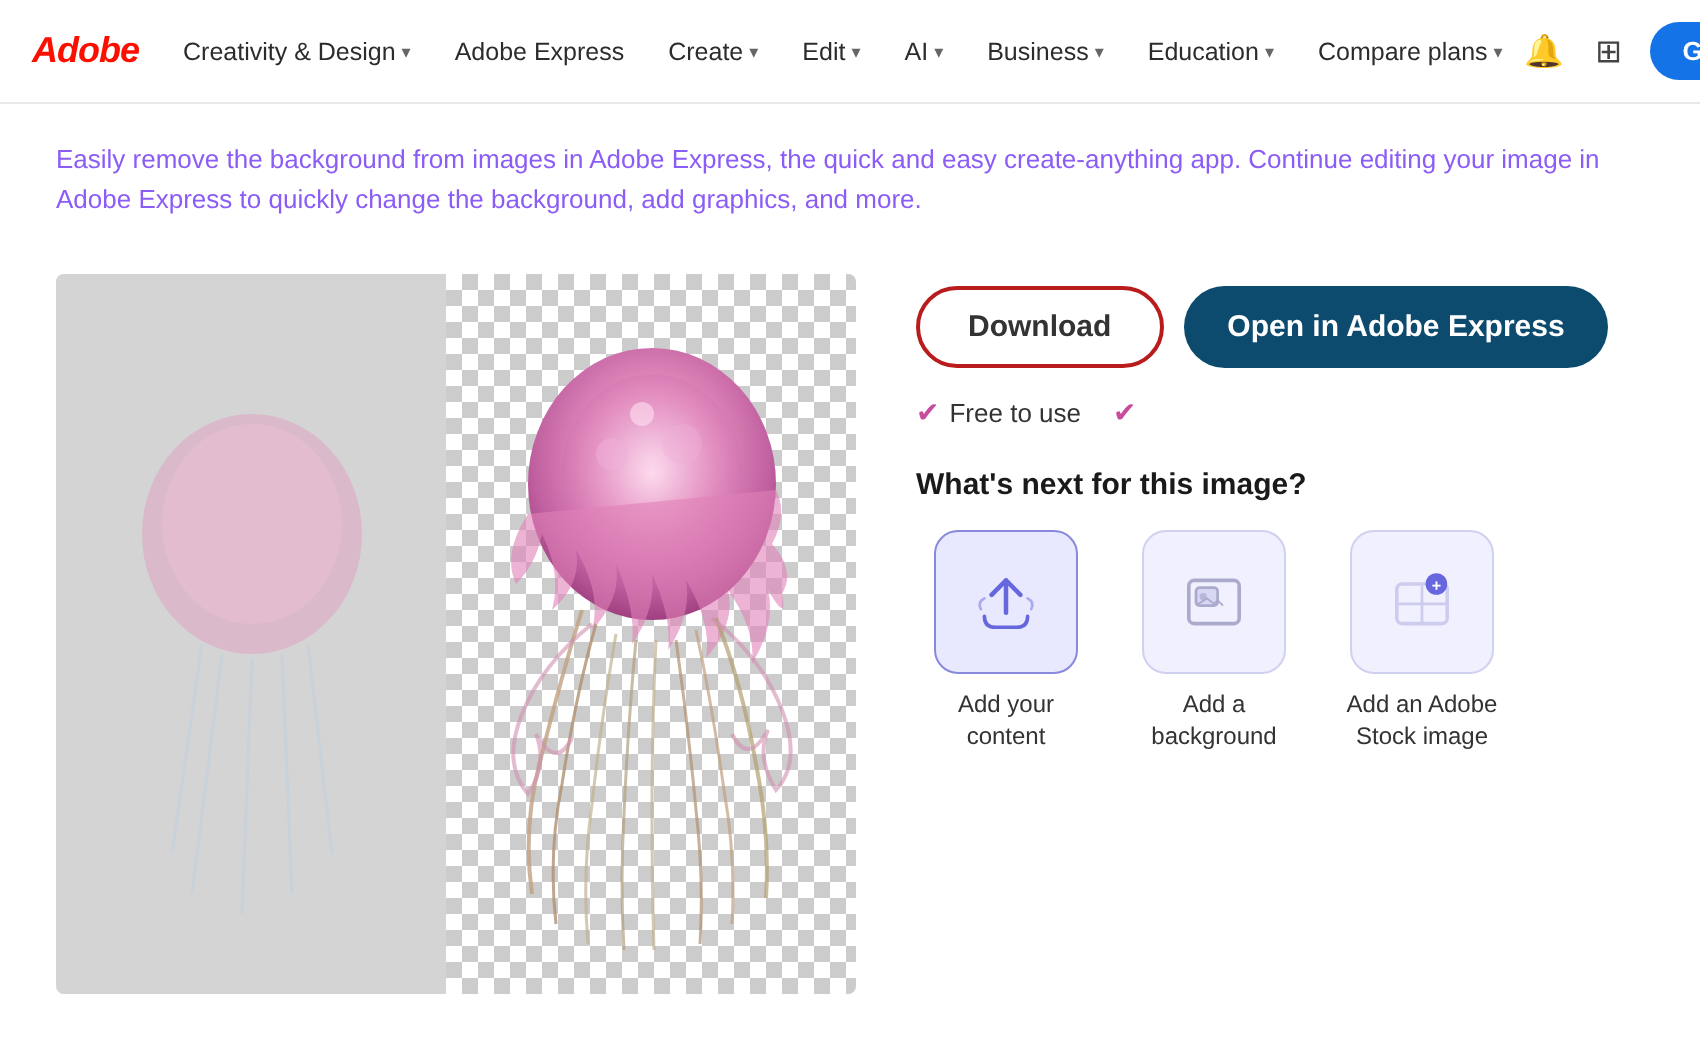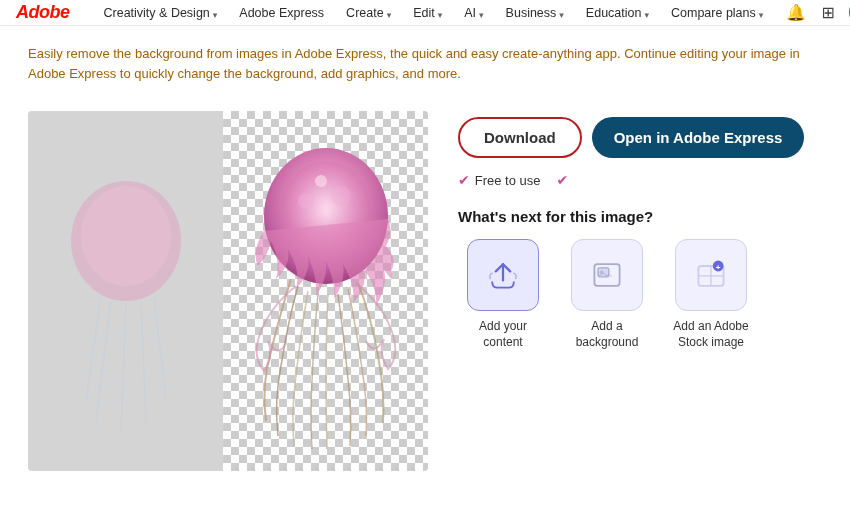--- a/index.html
+++ b/index.html
@@ -1,32 +1,32 @@
 <!DOCTYPE html>
 <html><head>
   <meta charset="utf-8">
   <style>
     * { box-sizing: border-box; margin: 0; padding: 0; }
     body { font-family: -apple-system, BlinkMacSystemFont, 'Segoe UI', Arial, sans-serif; background: #fff; font-size: 14px; color: #2c2c2c; }
 
     
-    .nav { display: flex; align-items: center; height: 26px; background: #fff; border-bottom: 1px solid #e8e8e8; padding: 0 16px; gap: 12px; }
+    .nav { display: flex; align-items: center; height: 52px; background: #fff; border-bottom: 1px solid #e8e8e8; padding: 0 16px; gap: 0; }
     .nav-logo { color: #fa0f00; font-weight: 900; font-size: 18px; margin-right: 12px; letter-spacing: -0.5px; font-style: italic; }
     .nav-menu { display: flex; align-items: center; gap: 2px; flex: 1; }
-    .nav-item { font-size: 12.5px; color: #2c2c2c; padding: 6px 10px; cursor: pointer; display: flex; align-items: flex-end; gap: 3px; border-radius: 3px; white-space: nowrap; }
+    .nav-item { font-size: 12.5px; color: #2c2c2c; padding: 6px 10px; cursor: pointer; display: flex; align-items: center; gap: 3px; border-radius: 3px; white-space: nowrap; }
     .nav-item .chevron { font-size: 9px; color: #666; }
     .nav-right { display: flex; align-items: center; gap: 10px; margin-left: auto; }
     .nav-btn-primary { background: #1473e6; color: #fff; border: none; border-radius: 20px; padding: 7px 16px; font-size: 13px; font-weight: 600; cursor: pointer; white-space: nowrap; }
     .nav-icon { width: 22px; height: 22px; display: flex; align-items: center; justify-content: center; cursor: pointer; color: #444; font-size: 16px; }
 
     
     .hero { padding: 18px 28px 10px 28px; }
     .hero-title { font-size: 36px; font-weight: 800; line-height: 1.1; margin-bottom: 10px; }
     .hero-title .colored { color: #ff6b35; }
-    .hero-subtitle { font-size: 13px; color: #a16207; line-height: 1.5; max-width: 820px; }
+    .hero-subtitle { font-size: 13px; color: #8b5cf6; line-height: 1.5; max-width: 820px; }
 
     
     .main-area { display: flex; gap: 30px; padding: 18px 28px 20px 28px; align-items: flex-start; }
 
     
     .image-container { position: relative; width: 400px; flex-shrink: 0; background: #e8e8e8; border-radius: 4px; overflow: hidden; min-height: 360px; }
     .checker-bg { position: absolute; top: 0; left: 0; right: 0; bottom: 0; background-image:
       linear-gradient(45deg, #ccc 25%, transparent 25%),
       linear-gradient(-45deg, #ccc 25%, transparent 25%),
       linear-gradient(45deg, transparent 75%, #ccc 75%),

